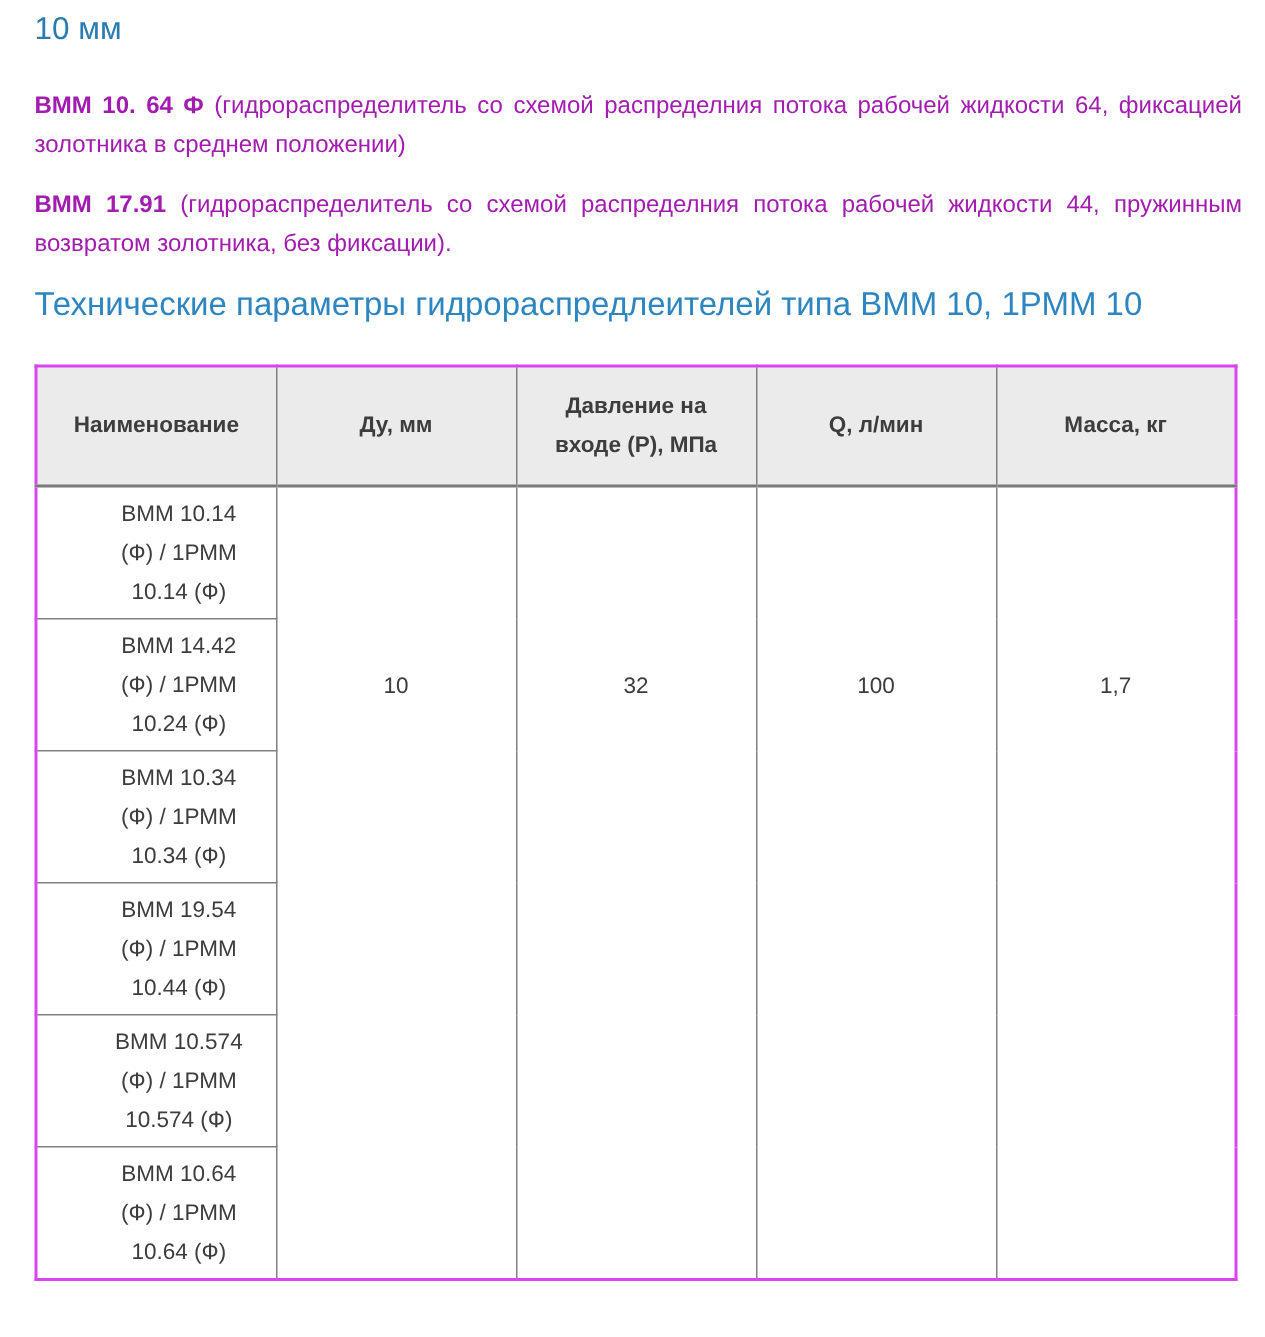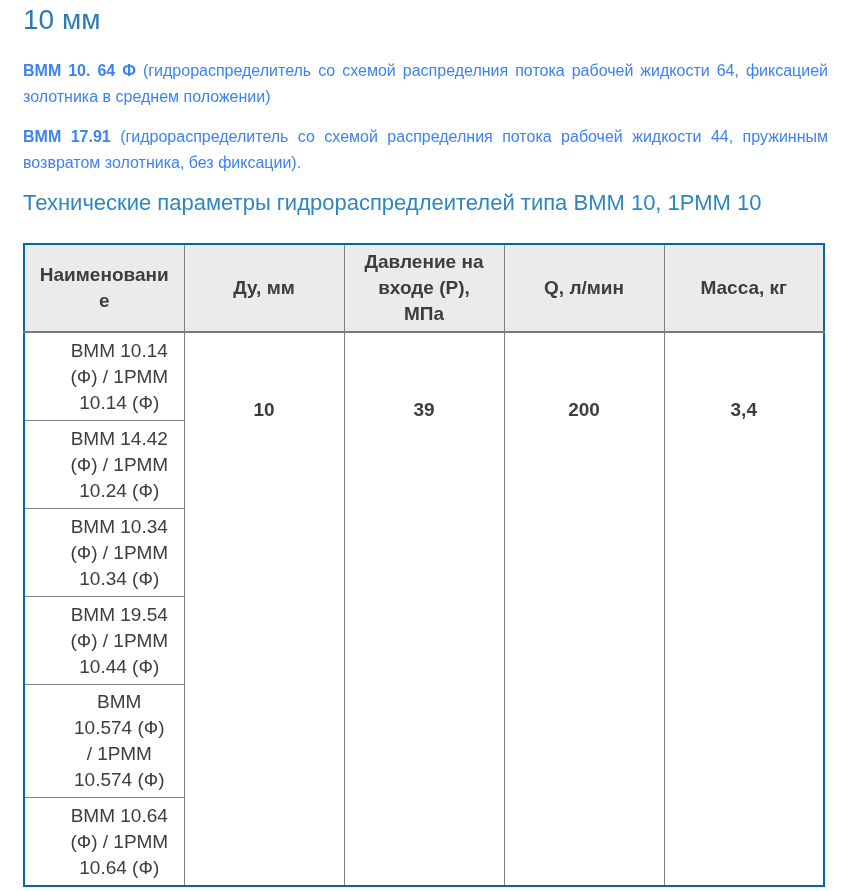--- a/index.html
+++ b/index.html
@@ -7,47 +7,47 @@
     background: #ffffff;
   }
   body {
     width: 843px;
     box-sizing: border-box;
     padding: 6px 15px 28px 23px;
     font-family: "Liberation Sans", "DejaVu Sans", sans-serif;
     color: #3a3a3a;
   }
   .heading-small {
-    font-size: 28px;
+    font-size: 21px;
     font-weight: normal;
     color: #2a7cb0;
     margin: 2px 0 26px 0;
     line-height: 24px;
   }
   .para {
     font-size: 16px;
     line-height: 26px;
     text-align: justify;
     margin: 0 0 14px 0;
-    color: #3b82f6;
+    color: #a21caf;
   }
   .para .lead { font-weight: bold; }
   .heading-large {
     font-size: 22px;
     font-weight: normal;
     color: #2e86c1;
     margin: 8px 0 27px 0;
     line-height: 26px;
   }
   table.params {
     border-collapse: collapse;
     table-layout: fixed;
     width: 800px;
-    border: 2px solid #0369a1;
-    font-size: 19px;
+    border: 2px solid #d946ef;
+    font-size: 15px;
     color: #3d3d3d;
   }
   table.params col { width: 160px; }
   table.params th, table.params td {
     border: 1px solid #808080;
     text-align: center;
     padding: 4px 14px;
     line-height: 26px;
     overflow-wrap: break-word;
   }
@@ -58,22 +58,21 @@
     vertical-align: middle;
     border-bottom: 2px solid #7a7a7a;
   }
   table.params td.name-cell {
     height: 79px;
     vertical-align: middle;
     padding-left: 44px;
   }
   table.params td.value-cell {
     vertical-align: top;
-    padding-top: 64px;
-    font-weight: bold;
+    padding-top: 120px;
   }
 </style>
 </head>
 <body>
 
 <h3 class="heading-small">10 мм</h3>
 
 <p class="para"><strong class="lead">ВММ 10. 64 Ф</strong> <span>(гидрораспределитель со схемой распределния потока рабочей жидкости 64, фиксацией золотника в среднем положении)</span></p>
 
 <p class="para"><strong class="lead">ВММ 17.91</strong> <span>(гидрораспределитель со схемой распределния потока рабочей жидкости 44, пружинным возвратом золотника, без фиксации).</span></p>
@@ -94,23 +93,23 @@
       <th>Ду, мм</th>
       <th>Давление на входе (Р), МПа</th>
       <th>Q, л/мин</th>
       <th>Масса, кг</th>
     </tr>
   </thead>
   <tbody>
     <tr>
       <td class="name-cell">ВММ 10.14 (Ф) / 1РММ 10.14 (Ф)</td>
       <td class="value-cell" rowspan="6">10</td>
-      <td class="value-cell" rowspan="6">39</td>
-      <td class="value-cell" rowspan="6">200</td>
-      <td class="value-cell" rowspan="6">3,4</td>
+      <td class="value-cell" rowspan="6">32</td>
+      <td class="value-cell" rowspan="6">100</td>
+      <td class="value-cell" rowspan="6">1,7</td>
     </tr>
     <tr>
       <td class="name-cell">ВММ 14.42 (Ф) / 1РММ 10.24 (Ф)</td>
     </tr>
     <tr>
       <td class="name-cell">ВММ 10.34 (Ф) / 1РММ 10.34 (Ф)</td>
     </tr>
     <tr>
       <td class="name-cell">ВММ 19.54 (Ф) / 1РММ 10.44 (Ф)</td>
     </tr>

